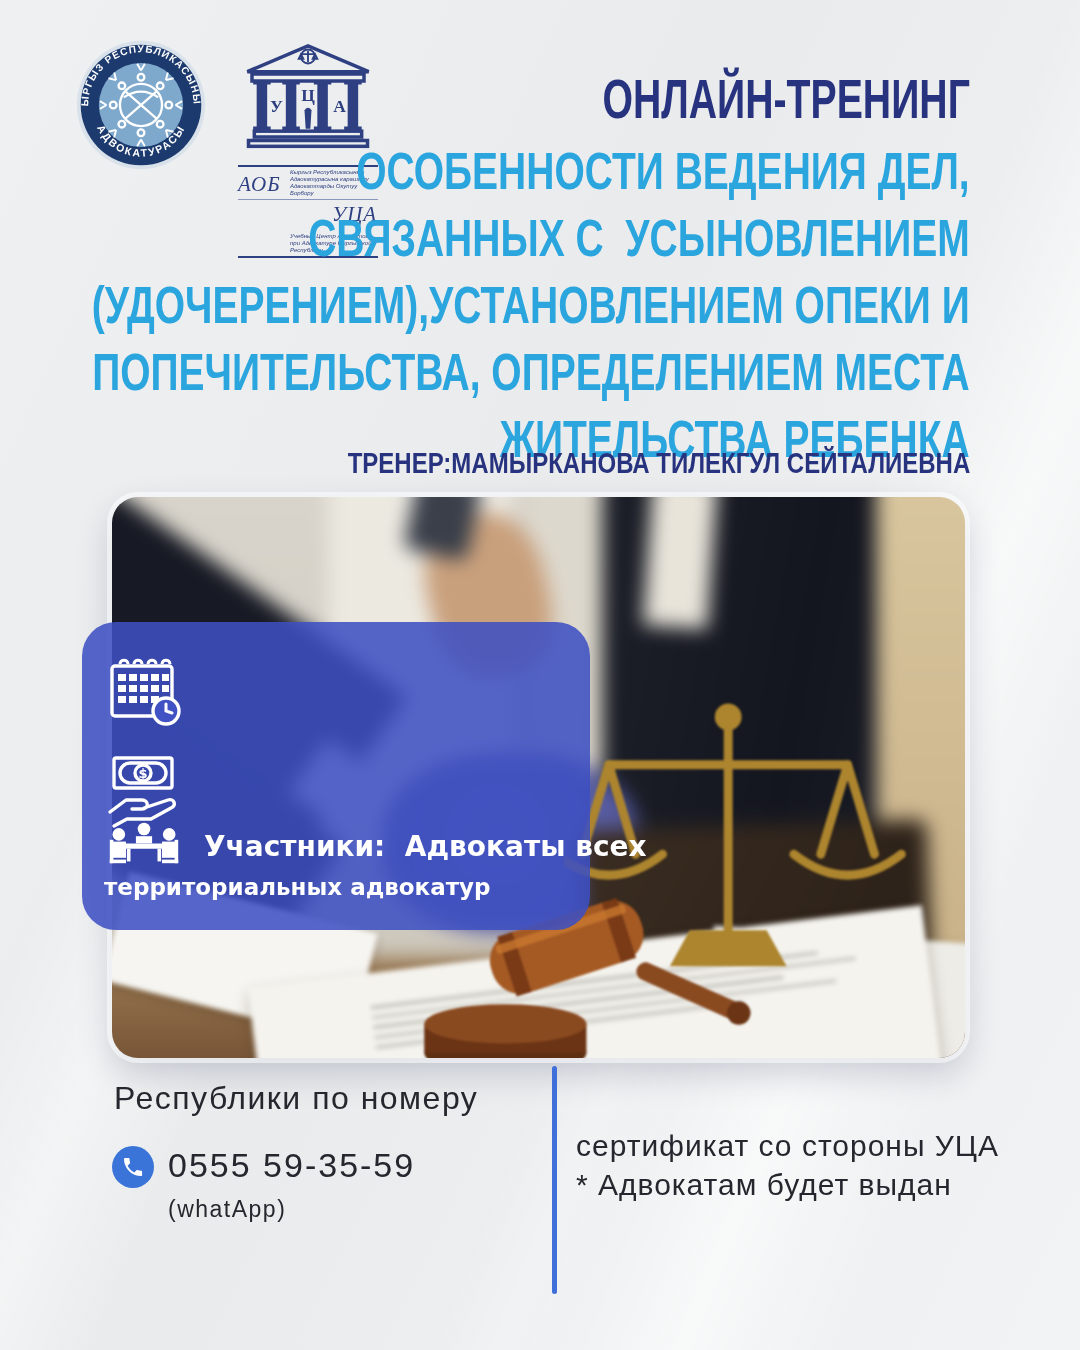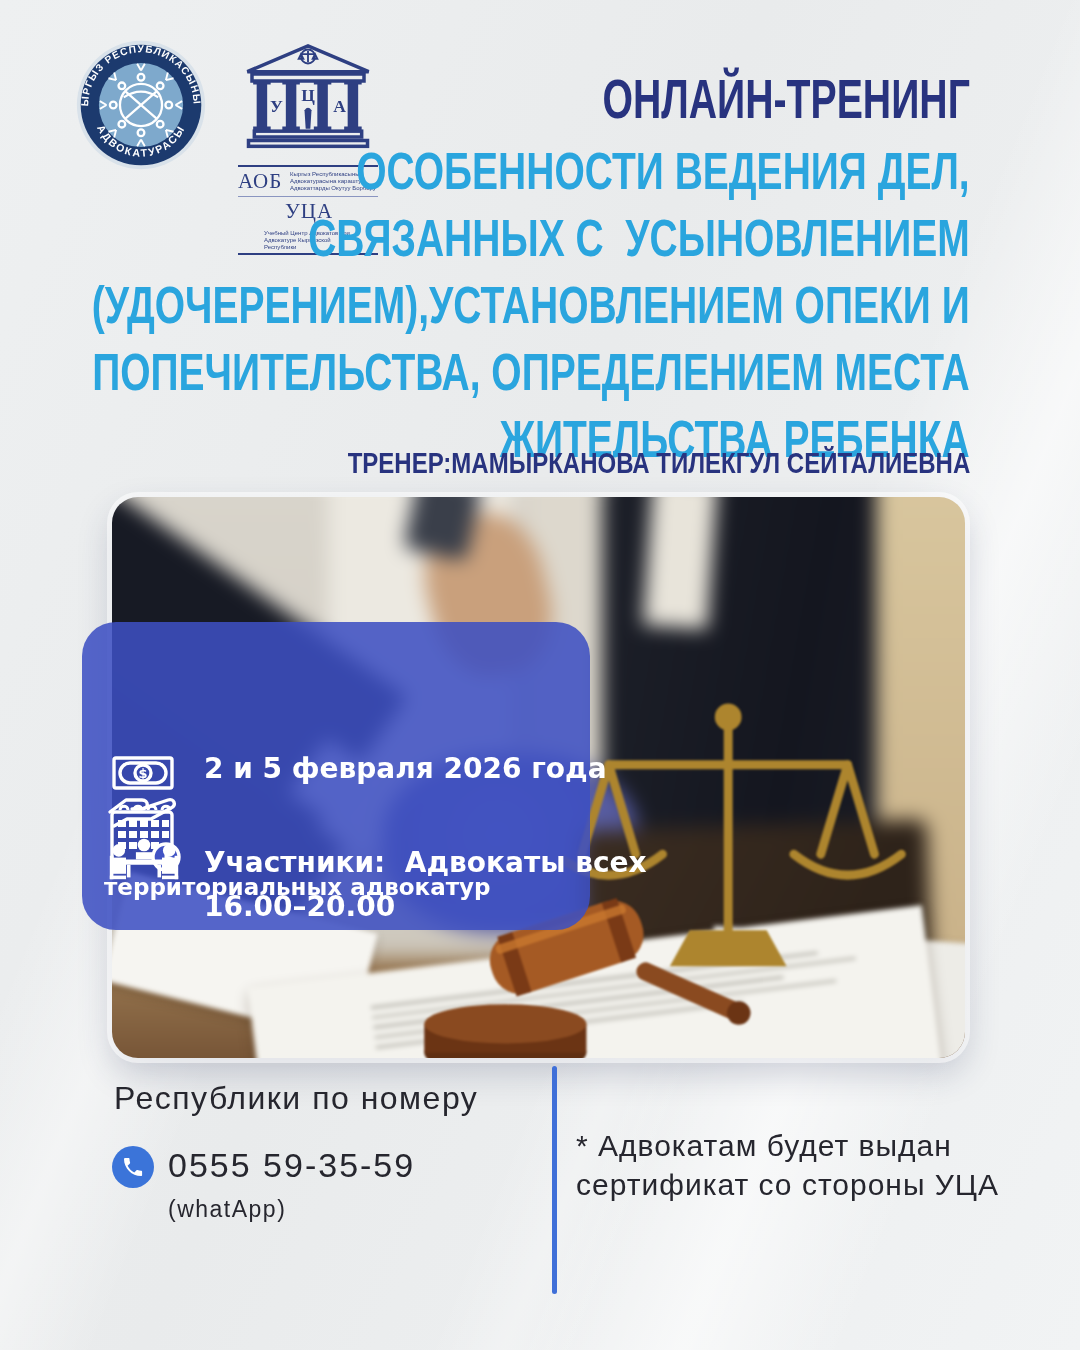--- a/index.html
+++ b/index.html
@@ -20,21 +20,21 @@
   #headline{position:absolute;right:110px;top:138px;text-align:right;color:#2aa5de;
     font-weight:bold;font-size:52px;line-height:67px;transform:scaleX(.75);transform-origin:100% 0;}
   #headline .h-line{white-space:pre;}
   #trainer{position:absolute;right:110px;top:446px;color:#28337f;font-weight:bold;
     font-size:30px;transform:scaleX(.80);transform-origin:100% 0;white-space:pre;}
 
   
   #logo-bar{position:absolute;left:74px;top:38px;width:134px;height:134px;}
   #logo-uca{position:absolute;left:238px;top:40px;width:140px;}
   #logo-uca .rows{margin-top:4px;border-top:2px solid #2e3f82;border-bottom:2px solid #2e3f82;}
-  #logo-uca .lrow{display:flex;align-items:center;gap:6px;padding:2px 0;}
+  #logo-uca .lrow{display:flex;align-items:flex-end;gap:6px;padding:2px 0;font-style:italic;}
   #logo-uca .lrow + .lrow{border-top:1px solid #8a95c0;flex-direction:column;}
   #logo-uca .abbr{font-family:"Liberation Serif",serif;font-size:21px;color:#2e3f82;letter-spacing:1px;width:46px;}
   #logo-uca .desc{font-size:6px;line-height:7px;color:#2e3f82;width:88px;}
 
   
   #photo{position:absolute;left:112px;top:497px;width:853px;height:561px;border-radius:26px;
     overflow:hidden;box-shadow:0 0 0 5px rgba(255,255,255,.55),0 14px 34px rgba(40,50,90,.22);}
   .ps{position:absolute;}
   .ph-blur{position:absolute;inset:0;filter:blur(9px);transform:scale(1.07);}
   .ph-mid{position:absolute;inset:0;filter:blur(2.5px);}
@@ -239,41 +239,37 @@
               <rect x="58" y="31" width="7" height="7"></rect>
             <rect x="14" y="42" width="8" height="7"></rect>
               <rect x="25" y="42" width="8" height="7"></rect>
               <rect x="36" y="42" width="8" height="7"></rect>
               <rect x="47" y="42" width="8" height="7"></rect>
           </g>
           <circle cx="62" cy="57" r="13" fill="#4153c4" stroke="#ffffff" stroke-width="3.4"></circle>
           <path d="M62,50 v7 l6,2" stroke="#ffffff" stroke-width="3" fill="none" stroke-linecap="round"></path>
         </svg>
       </div>
-      <div class="card-text">
-        <div>2 и 5 февраля 2026 года</div>
-        <div>16.00–20.00</div>
-      </div>
     </div>
 
     <div class="card-row" style="top:128px;">
       <div class="icon-box">
         <svg width="80" height="84" viewBox="0 0 80 84">
           <g stroke="#ffffff" stroke-width="3.4" fill="none">
             <rect x="10" y="8" width="58" height="30" rx="2"></rect>
             <rect x="16" y="13" width="46" height="20" rx="10"></rect>
             <circle cx="39" cy="23" r="8"></circle>
             <path d="M6,62 l16,-12 h16 c7,0 7,9 0,9 h-10 m12,-1 l24,-8 c6,-2 9,5 3,8 l-20,11 h-24 l-13,7" stroke-linejoin="round" stroke-linecap="round"></path>
           </g>
           <text x="39" y="28" text-anchor="middle" fill="#ffffff" font-size="13" font-weight="bold" font-family="DejaVu Sans,sans-serif">$</text>
         </svg>
       </div>
     </div>
 
-    <div class="card-row" style="top:212px;text-align:center;">
+    <div class="card-row" style="top:196px;text-align:center;">
       <div class="icon-box">
         <svg width="72" height="58" viewBox="0 0 80 64">
           <g fill="#ffffff">
             <circle cx="40" cy="12" r="7"></circle>
             <path d="M31,20 h18 v8 h-18 z"></path>
             <rect x="18" y="28" width="44" height="6" rx="2"></rect>
             <rect x="21" y="34" width="4" height="14"></rect>
             <rect x="55" y="34" width="4" height="14"></rect>
             <circle cx="12" cy="18" r="7"></circle>
             <path d="M4,26 h16 v18 h-16 z"></path>
@@ -294,16 +290,16 @@
   <div id="reg-label">Республики по номеру</div>
   <div id="phone-icon">
     <svg width="24" height="24" viewBox="0 0 24 24">
       <path fill="#ffffff" d="M6.6 10.8c1.5 2.9 3.8 5.2 6.7 6.7l2.2-2.2c.3-.3.7-.4 1-.2 1.1.4 2.3.6 3.6.6.6 0 1 .4 1 1V20c0 .6-.4 1-1 1C10.8 21 3 13.2 3 3.9 3 3.4 3.4 3 4 3h3.5c.6 0 1 .4 1 1 0 1.2.2 2.5.6 3.6.1.3 0 .7-.2 1L6.6 10.8z"></path>
     </svg>
   </div>
   <div id="phone-number">0555 59-35-59</div>
   <div id="phone-note">(whatApp)</div>
   <div id="divider"></div>
   <div id="note">
+    <div>сертификат со стороны УЦА</div>
     <div>* Адвокатам будет выдан</div>
-    <div>сертификат со стороны УЦА</div>
   </div>
 </div>
 
 </body></html>

